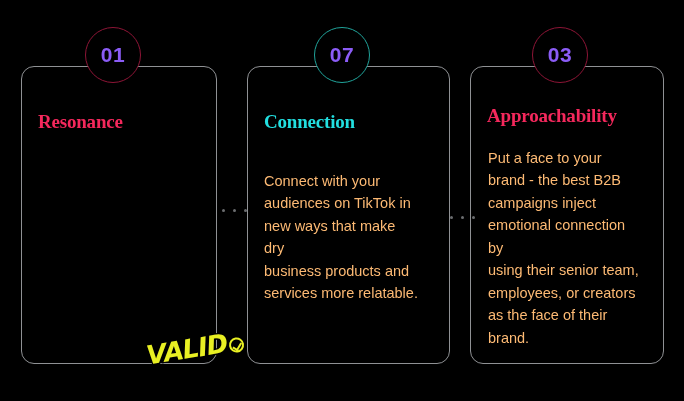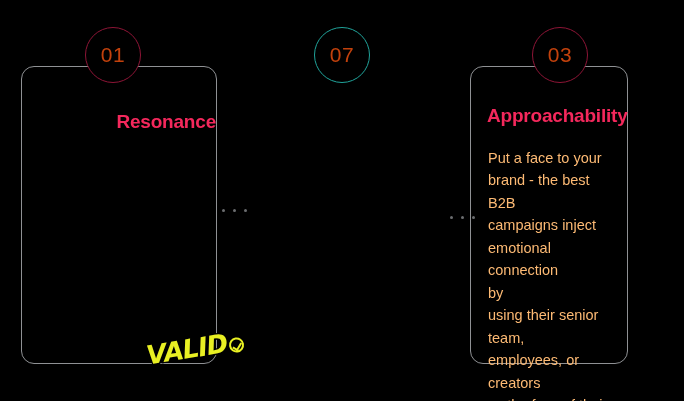--- a/index.html
+++ b/index.html
@@ -26,31 +26,32 @@
     position: absolute;
     top: 66px;
     height: 298px;
     border: 1px solid #8f9194;
     border-radius: 13px;
     box-sizing: border-box;
     background: #000000;
   }
   #card-1 { left: 21px;  width: 196px; }
   #card-2 { left: 247px; width: 203px; }
-  #card-3 { left: 470px; width: 158px; }
+  #card-3 { left: 470px; width: 194px; }
 
   .card-title {
     position: absolute;
     left: 16px;
     right: 0;
-    text-align: right;
+    text-align: left;
     font-size: 19px;
     font-weight: bold;
     letter-spacing: -0.2px;
     white-space: nowrap;
+    font-family: Liberation Serif, serif;
   }
   #card-1 .card-title { top: 44px; }
   #card-2 .card-title { top: 44px; }
   #card-3 .card-title { top: 38px; }
 
   .card-body {
     position: absolute;
     color: #fdba74;
     font-size: 14.5px;
     line-height: 1.55;
@@ -66,23 +67,23 @@
     position: absolute;
     width: 56px;
     height: 56px;
     border-radius: 50%;
     box-sizing: border-box;
     border: 1.5px solid #8d1536;
     background: #000000;
     display: flex;
     align-items: center;
     justify-content: center;
-    color: #c2410c;
+    color: #8b5cf6;
     font-size: 21px;
-    font-weight: normal;
+    font-weight: bold;
     letter-spacing: 0.5px;
   }
   #badge-1 { left: 85px;  top: 27px; }
   #badge-2 { left: 314px; top: 27px; border-color: #20a39a; }
   #badge-3 { left: 532px; top: 27px; }
 
   
   .connector {
     position: absolute;
     display: flex;
@@ -145,20 +146,29 @@
 </style>
 </head>
 <body>
 
 <div id="stage">
 
   <div class="card" id="card-1">
     <div class="card-title" style="color:#f4285c">Resonance</div>
   </div>
 
+  <div class="card" id="card-2">
+    <div class="card-title" style="color:#22dfe0">Connection</div>
+    <div class="card-body">Connect with your
+audiences on TikTok in
+new ways that make
+dry
+business products and
+services more relatable.</div>
+  </div>
 
   <div class="card" id="card-3">
     <div class="card-title" style="color:#f4285c">Approachability</div>
     <div class="card-body">Put a face to your
 brand - the best B2B
 campaigns inject
 emotional connection
 by
 using their senior team,
 employees, or creators

